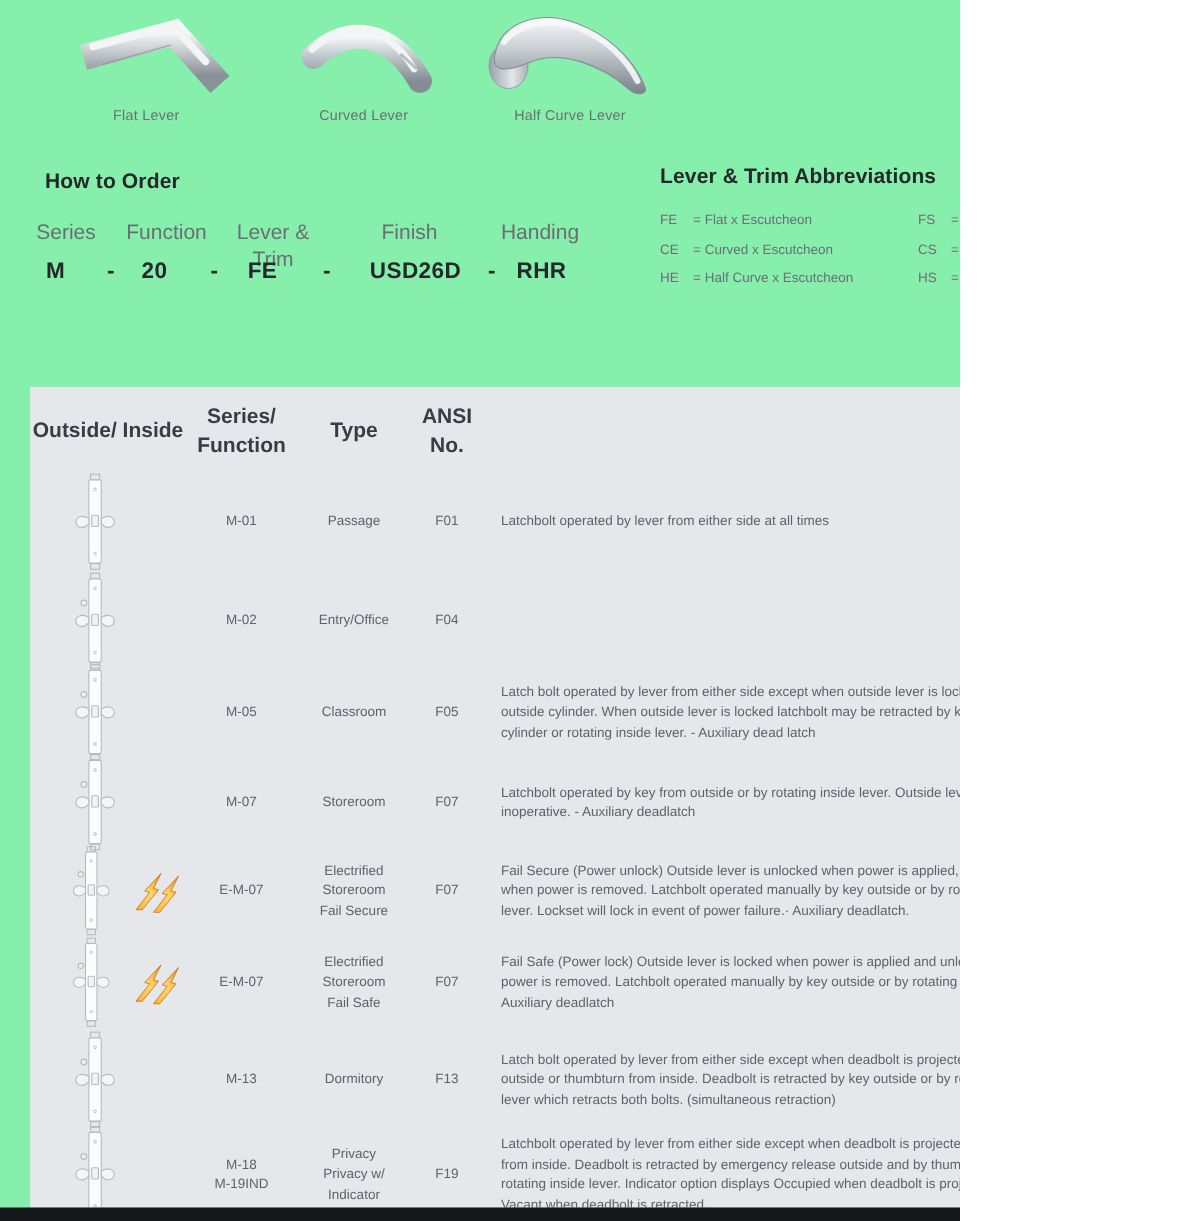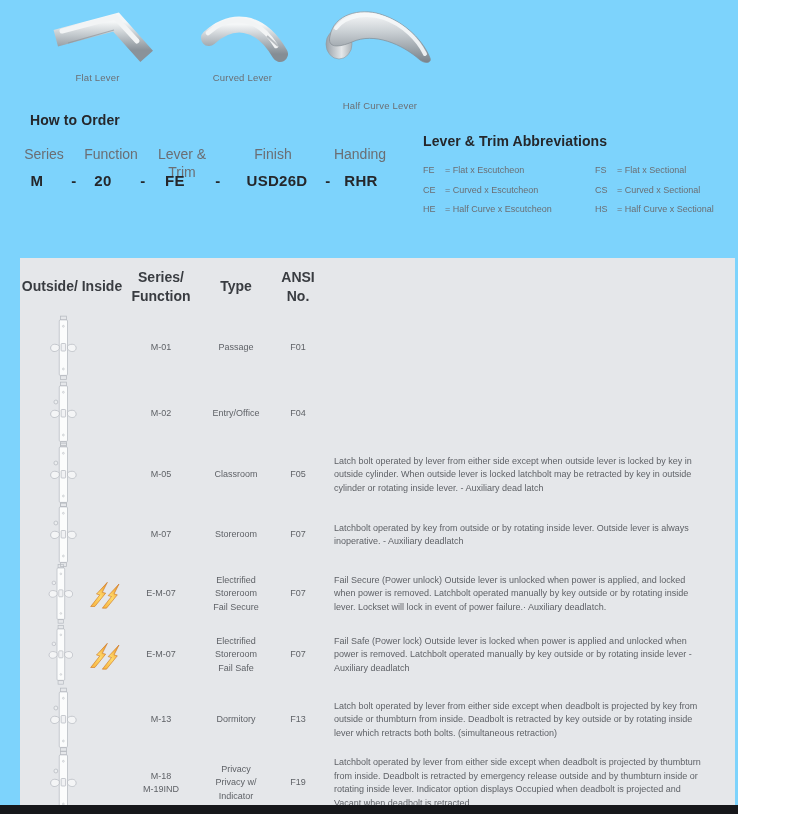--- a/index.html
+++ b/index.html
@@ -1,31 +1,31 @@
 <!DOCTYPE html>
 <html><head>
 <meta charset="utf-8">
 <style>
   html,body{margin:0;padding:0;background:#ffffff;}
   .page{
-    position:relative;width:738px;height:814px;background:#7dd3fc;overflow:hidden;
+    position:relative;width:640px;height:814px;background:#86efac;overflow:hidden;
     font-family:"Liberation Sans",sans-serif;color:#63666b;
   }
   
   .lever-figs{position:absolute;top:0;left:0;width:786px;height:92px;}
   .lever-fig{position:absolute;top:0;display:flex;flex-direction:column;align-items:center;}
   .lever-fig .img{height:68px;display:flex;align-items:flex-end;justify-content:center;}
   .lever-label{font-size:9.5px;color:#6b6e73;margin-top:4px;letter-spacing:.2px;}
   
   .order-block{position:absolute;left:30px;top:112px;width:360px;height:90px;}
   .section-title{font-size:14px;font-weight:bold;color:#25272b;letter-spacing:.1px;}
   .order-label{position:absolute;top:34px;transform:translateX(-50%);font-size:14px;color:#6b6e73;text-align:center;white-space:pre-line;line-height:1.25;}
   .order-value{position:absolute;top:60px;transform:translateX(-50%);font-size:15px;font-weight:bold;color:#25272b;letter-spacing:.3px;white-space:nowrap;}
   
-  .abbr-block{position:absolute;left:423px;top:109px;width:345px;margin-top:24px;}
+  .abbr-block{position:absolute;left:440px;top:109px;width:345px;}
   .abbr-grid{margin-top:16px;display:grid;grid-template-columns:22px 150px 22px auto;row-gap:9.5px;font-size:9px;color:#6b6e73;}
   .abbr-grid .abbr{color:#6b6e73;}
   
   .func-table{position:absolute;left:20px;top:258px;width:715px;height:547px;background:#e5e7ea;overflow:hidden;}
   .trow{display:grid;grid-template-columns:104px 74px 76px 48px 1fr;align-items:center;}
   .thead{height:57px;font-weight:bold;color:#393c41;font-size:14px;}
   .thead .hc{text-align:center;white-space:pre-line;line-height:1.35;}
   .cell{font-size:9px;line-height:1.5;color:#5f6267;text-align:center;white-space:pre-line;}
   .cell-desc{text-align:left;padding:0 28px 0 12px;}
   .cell-icon{display:flex;align-items:center;justify-content:flex-start;padding-left:28px;gap:16px;overflow:visible;}
@@ -90,21 +90,21 @@
         <path d="M27,40 L27,56" stroke="url(#gcp)" stroke-width="16" stroke-linecap="round"></path>
         <path d="M26,36 C48,16 76,16 97,52" stroke="url(#gca)" stroke-width="16" fill="none" stroke-linecap="round"></path>
         <path d="M25,31 C47,12 74,13 93,44" stroke="#f2f4f5" stroke-width="4.5" fill="none" stroke-linecap="round"></path>
         <path d="M84,34 L95,44" stroke="#878f96" stroke-width="2" opacity="0.55"></path>
       </svg>
 
     </div>
     <div class="lever-label">Curved Lever</div>
   </div>
 
-  <div class="lever-fig" style="left: 300px; width: 160px; gap: 28px;">
+  <div class="lever-fig" style="left: 300px; width: 160px;">
     <div class="img">
 
       <svg width="145" height="66" viewBox="0 0 145 66">
         <defs>
           <linearGradient id="gha" x1="0" y1="0" x2="0" y2="1">
             <stop offset="0" stop-color="#fafbfc"></stop>
                 <stop offset="0.4" stop-color="#c9cfd3"></stop>
                 <stop offset="1" stop-color="#79828a"></stop>
           </linearGradient>
           <linearGradient id="ghp" x1="0" y1="0" x2="1" y2="0">
@@ -185,20 +185,21 @@
         <rect x="15.5" y="38" width="6" height="10" rx="1" stroke="#b6bac0" stroke-width="1" fill="#f1f2f4"></rect>
         <path d="M13,41 c-6,-4 -11.5,-1.5 -11.5,3 c0,4.5 5.5,6 9,3.5 l2.5,-2 z" fill="#f4f5f6" stroke="#b6bac0" stroke-width="1"></path>
         <path d="M24,41 c6,-4 11.5,-1.5 11.5,3 c0,4.5 -5.5,6 -9,3.5 l-2.5,-2 z" fill="#f4f5f6" stroke="#b6bac0" stroke-width="1"></path>
 
       </svg>
       
     </div>
     <div class="cell">M-01</div>
     <div class="cell">Passage</div>
     <div class="cell">F01</div>
+    <div class="cell cell-desc">Latchbolt operated by lever from either side at all times</div>
   </div>
 
   <div class="trow">
     <div class="cell cell-icon">
       <svg width="30" height="66" viewBox="0 0 36 88" fill="none">
         <rect x="14.5" y="1.5" width="8" height="5" stroke="#b6bac0" stroke-width="1"></rect>
         <rect x="13" y="6.5" width="11" height="74" rx="1.5" fill="#fbfcfc" stroke="#b6bac0" stroke-width="1"></rect>
         <rect x="14.5" y="81" width="8" height="5" stroke="#b6bac0" stroke-width="1"></rect>
         <circle cx="18.5" cy="15" r="1.2" stroke="#b6bac0" stroke-width="0.8"></circle>
         <circle cx="18.5" cy="72" r="1.2" stroke="#b6bac0" stroke-width="0.8"></circle>

